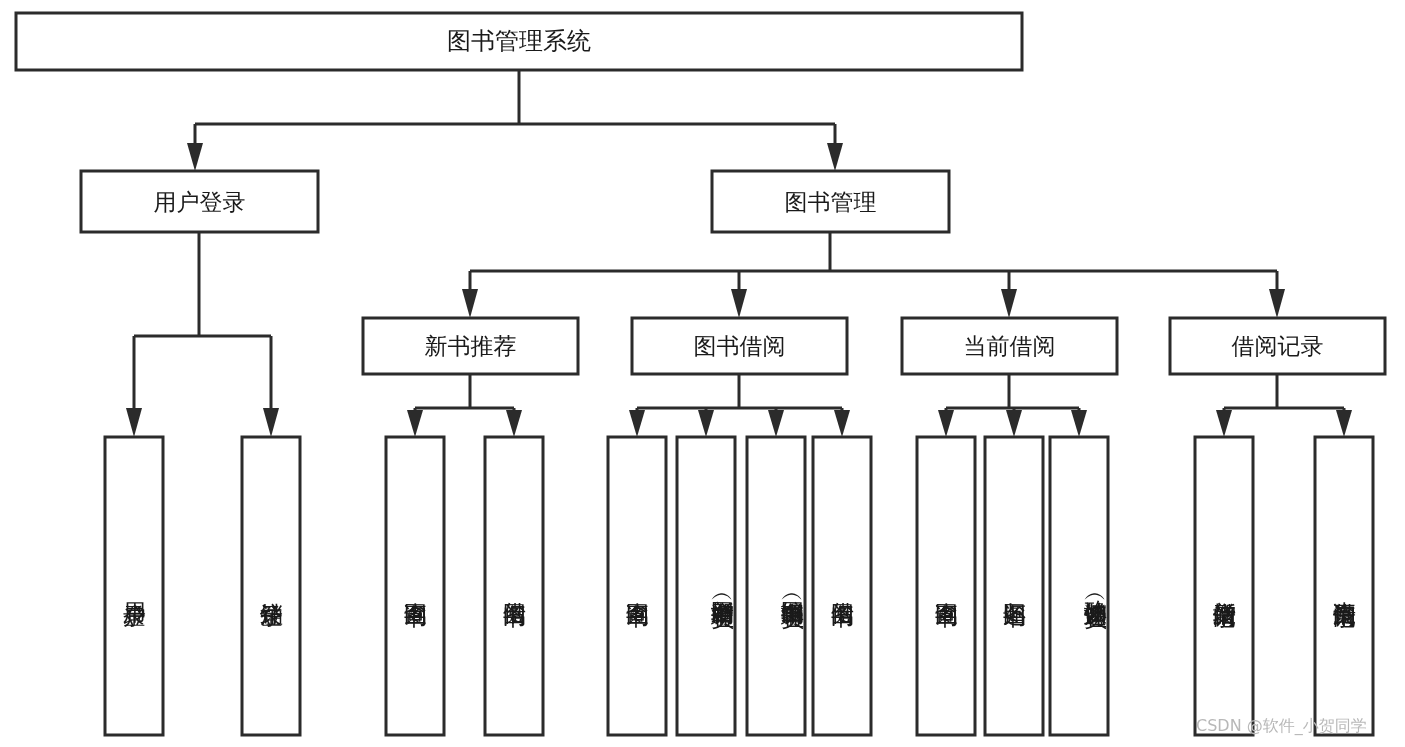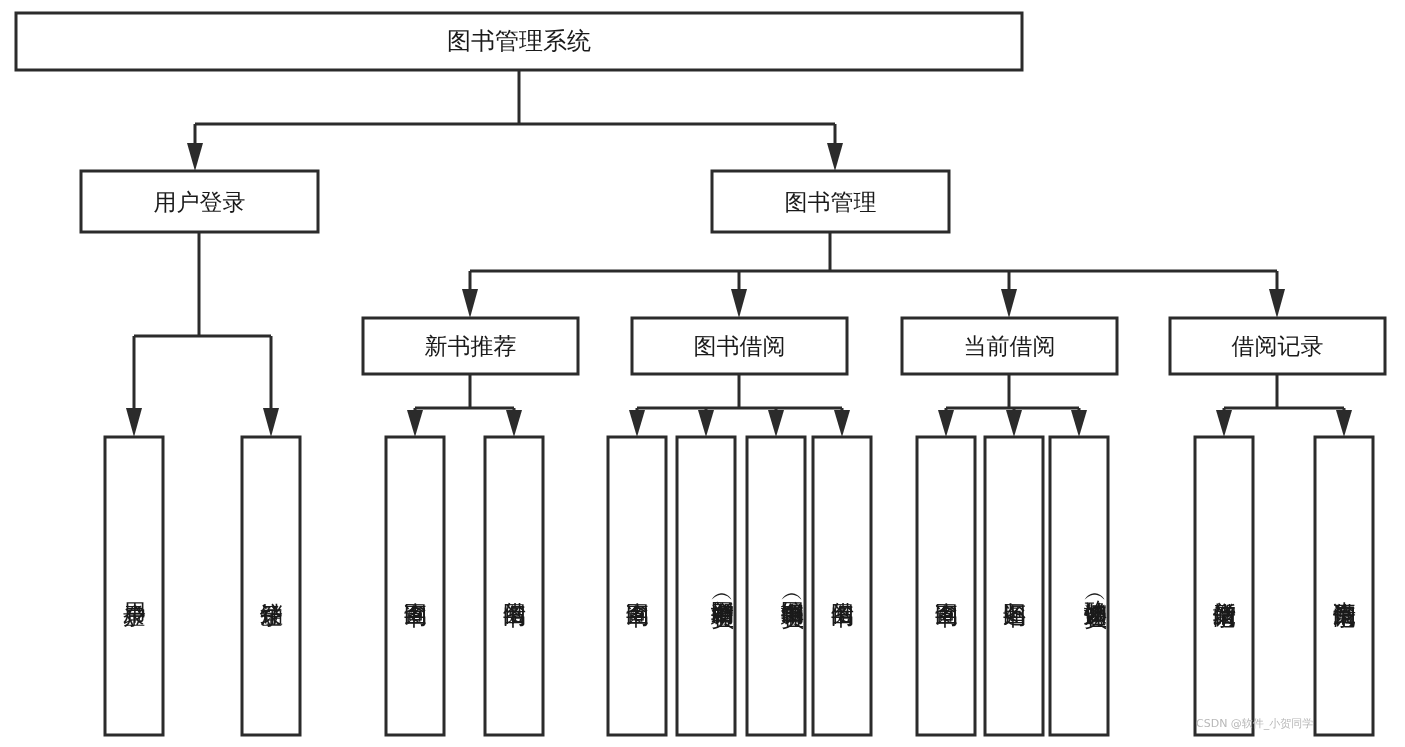--- a/index.html
+++ b/index.html
@@ -68,21 +68,21 @@
     display: flex;
     align-items: center;
     justify-content: center;
     text-align: center;
     white-space: nowrap;
     pointer-events: none;
   }
   .watermark {
     position: absolute;
     font-family: "DejaVu Sans", "Liberation Sans", sans-serif;
-    font-size: 11px;
+    font-size: 16px;
     color: #b8b8b8;
     white-space: nowrap;
   }
 </style>
 </head>
 <body>
 
 <div id="diagram-root">
 
   <svg class="diagram-svg" viewBox="0 0 1405 747">

